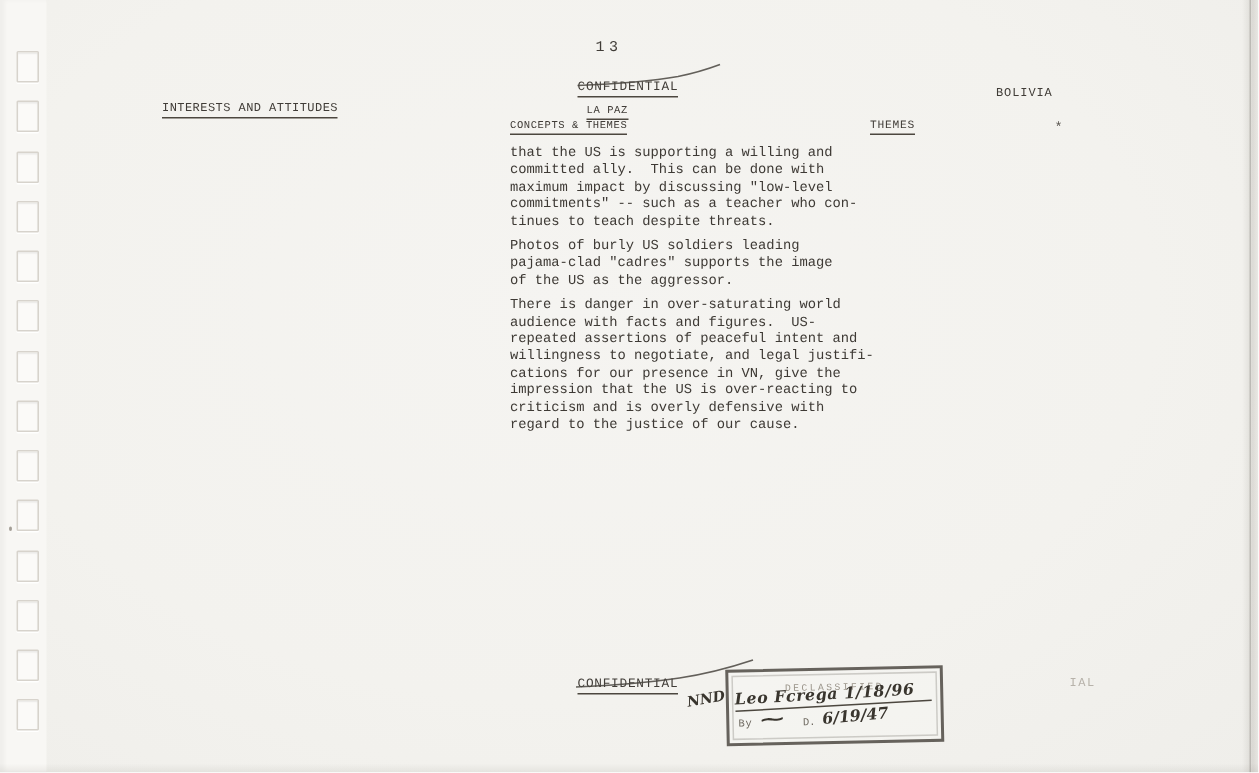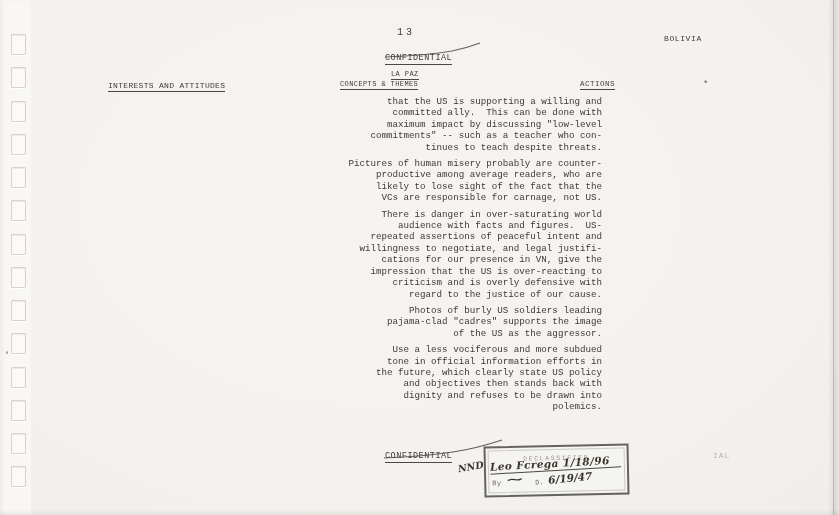--- a/index.html
+++ b/index.html
@@ -21,30 +21,30 @@
   .edge-right { position:absolute; right:0; top:0; width:11px; height:100%;
     background:linear-gradient(to right, rgba(110,105,96,0) 0%, rgba(110,105,96,0.16) 65%, rgba(110,105,96,0.06) 100%); }
   .edge-right-line { position:absolute; right:5px; top:0; width:1px; height:100%; background:rgba(95,90,82,0.28); }
   .edge-bottom { position:absolute; left:0; bottom:0; width:100%; height:6px;
     background:linear-gradient(to bottom, rgba(110,105,96,0), rgba(110,105,96,0.10)); }
 
   .t { position:absolute; white-space:pre; }
   .u { border-bottom:1px solid #4c473f; padding-bottom:1px; }
 
   .page-num   { left:397px; top:27px;  font-size:10px; letter-spacing:3px; }
-  .country    { left:664px; top:34px;  font-size:8px;  letter-spacing:0.6px; }
+  .country    { left:664px; top:58px;  font-size:8px;  letter-spacing:0.6px; }
   .conf-top   { left:385px; top:53px;  font-size:8.5px; letter-spacing:0.5px; }
   .h-lapaz    { left:367px; top:70px;  font-size:7px;  letter-spacing:0.4px;margin-left:24px; }
   .h-concepts { left:340px; top:80px;  font-size:7px;  letter-spacing:0.4px; }
   .h-actions  { left:580px; top:80px;  font-size:7.5px; letter-spacing:0.5px; }
-  .h-interests{ left:108px; top:81px;  font-size:8px;  letter-spacing:0.3px; }
+  .h-interests{ left:108px; top:68px;  font-size:8px;  letter-spacing:0.3px; }
   .asterisk   { left:703px; top:80px;  font-size:9px;  color:#55514b; }
 
   .body-col { position:absolute; left:340px; top:96px; width:262px;
-    font-size:9.2px; line-height:11.4px; color:#3e3a35;text-align:right; }
+    font-size:9.2px; line-height:11.4px; color:#3e3a35; }
   .body-col p { margin:0 0 5px 0; white-space:pre; }
 
   .conf-bottom { left:385px; top:451px; font-size:8.5px; letter-spacing:0.5px; }
 
   .swoosh { position:absolute; }
 
   .stamp-box { position:absolute; left:484px; top:445px; width:141px; height:47px;
     border:2px solid rgba(62,57,50,0.78); transform:rotate(-1.2deg);
     background:rgba(250,249,246,0.35); }
   .stamp-inner { position:absolute; left:2px; top:2px; right:2px; bottom:2px;
@@ -94,51 +94,41 @@
   <div class="t page-num">13</div>
   <div class="t country">BOLIVIA</div>
 
   <div class="t conf-top u">CONFIDENTIAL</div>
   <svg class="swoosh" style="left:380px; top:40px;" width="104" height="24" viewBox="0 0 104 24">
     <path d="M5,17 C30,16 55,14 72,11 C82,9 92,6 100,3" fill="none" stroke="#49453f" stroke-width="1.1" opacity="0.85"></path>
   </svg>
 
   <div class="t h-lapaz u">LA PAZ</div>
   <div class="t h-concepts u">CONCEPTS &amp; THEMES</div>
-  <div class="t h-actions u">ACTIONS</div>
+  <div class="t h-actions u">THEMES</div>
   <div class="t h-interests u">INTERESTS AND ATTITUDES</div>
   <div class="t asterisk">*</div>
 
   <div class="body-col">
     <p>that the US is supporting a willing and
 committed ally.  This can be done with
 maximum impact by discussing "low-level
 commitments" -- such as a teacher who con-
 tinues to teach despite threats.</p>
-    <p>Pictures of human misery probably are counter-
-productive among average readers, who are
-likely to lose sight of the fact that the
-VCs are responsible for carnage, not US.</p>
+    <p>Photos of burly US soldiers leading
+pajama-clad "cadres" supports the image
+of the US as the aggressor.</p>
     <p>There is danger in over-saturating world
 audience with facts and figures.  US-
 repeated assertions of peaceful intent and
 willingness to negotiate, and legal justifi-
 cations for our presence in VN, give the
 impression that the US is over-reacting to
 criticism and is overly defensive with
 regard to the justice of our cause.</p>
-    <p>Photos of burly US soldiers leading
-pajama-clad "cadres" supports the image
-of the US as the aggressor.</p>
-    <p>Use a less vociferous and more subdued
-tone in official information efforts in
-the future, which clearly state US policy
-and objectives then stands back with
-dignity and refuses to be drawn into
-polemics.</p>
   </div>
 
   <div class="t conf-bottom u">CONFIDENTIAL</div>
   <svg class="swoosh" style="left:378px; top:436px;" width="130" height="28" viewBox="0 0 130 28">
     <path d="M6,22 C30,21 55,19 75,16 C95,13 112,8 124,4" fill="none" stroke="#49453f" stroke-width="1.1" opacity="0.85"></path>
   </svg>
 
   <div class="stamp-box">
     <div class="stamp-inner"></div>
     <div class="stamp-declass">DECLASSIFIED</div>

